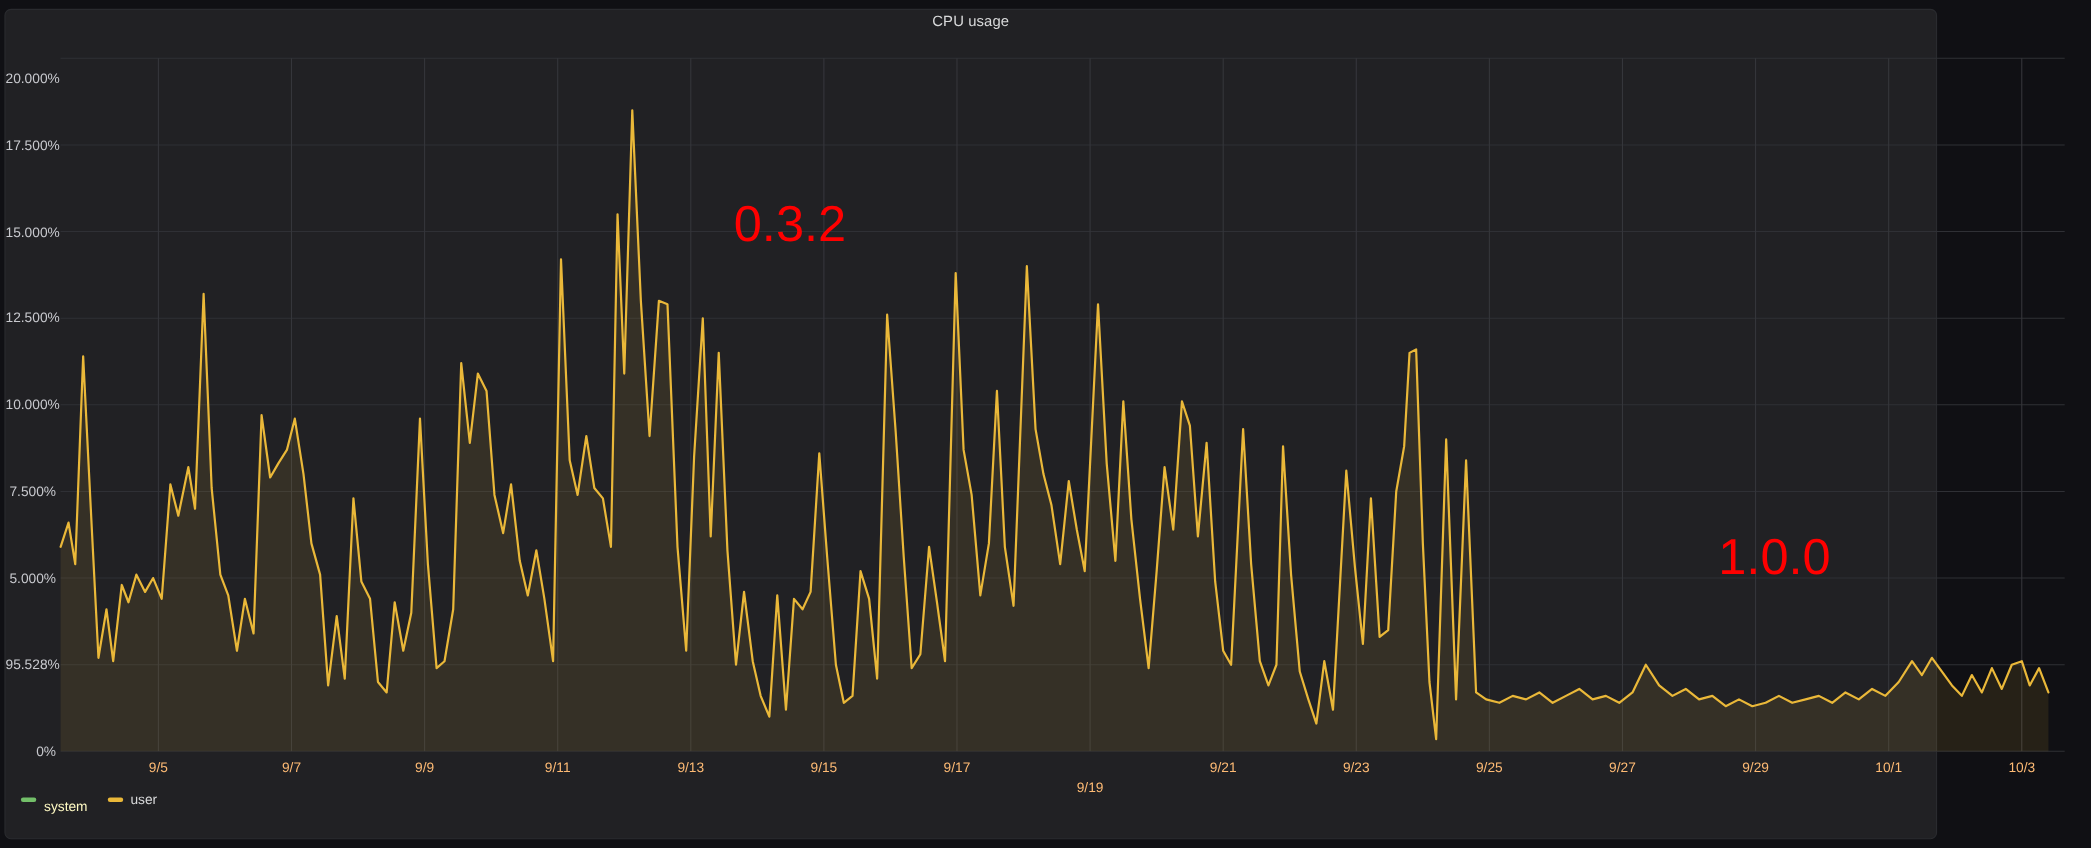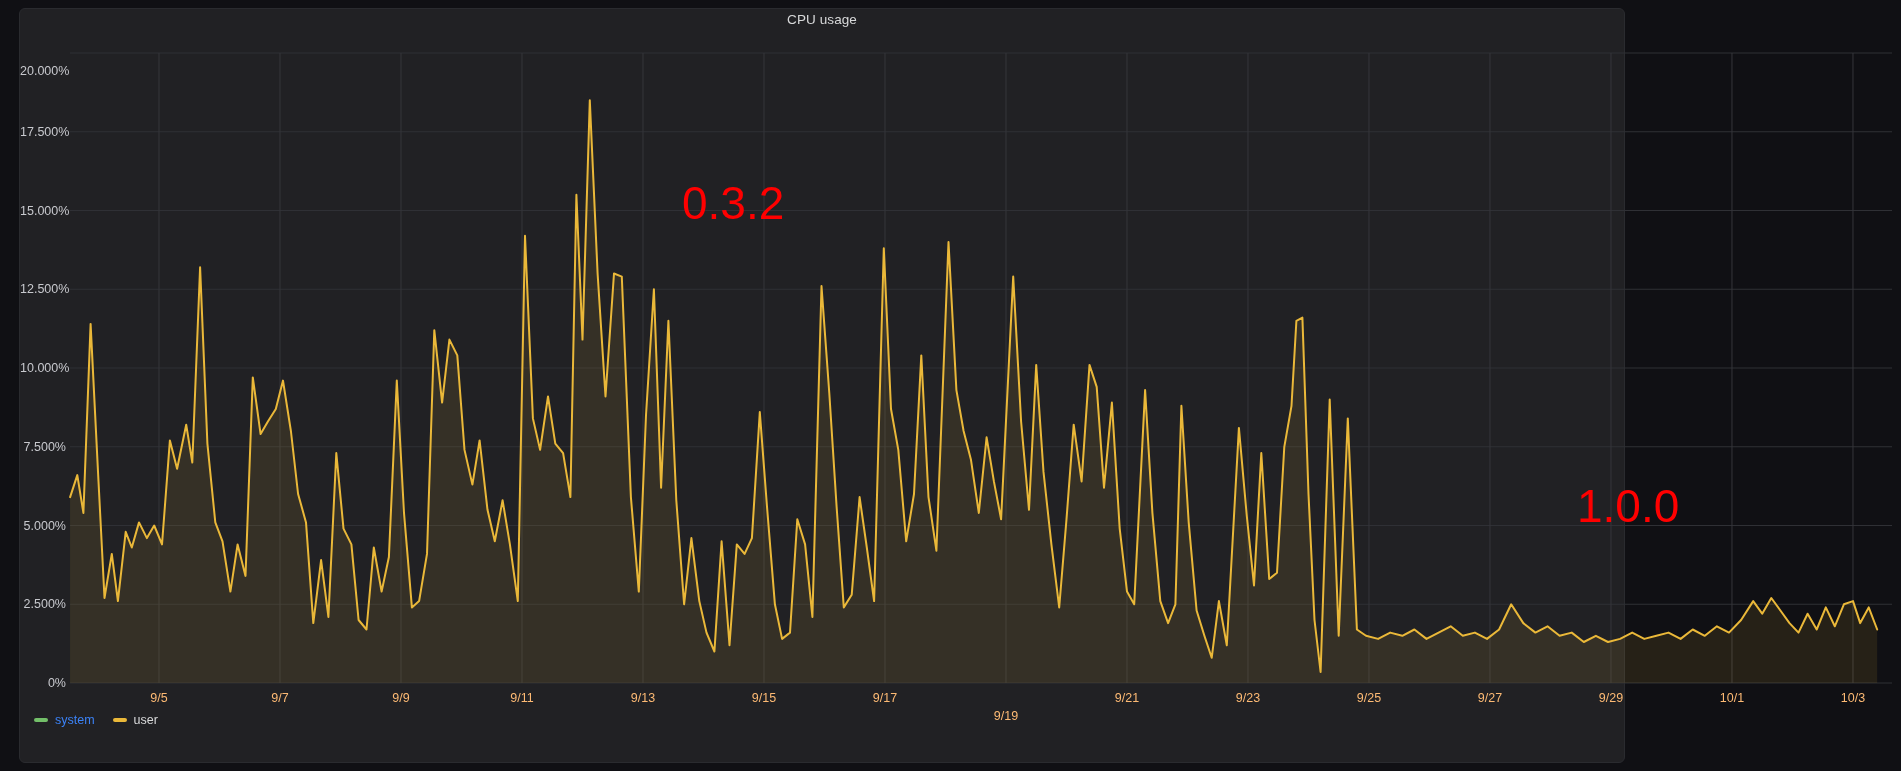--- a/index.html
+++ b/index.html
@@ -1,27 +1,27 @@
 <!DOCTYPE html>
 <html><head>
 <meta charset="utf-8">
 <style>
   html,body{margin:0;padding:0;background:#101014;width:1901px;height:771px;overflow:hidden;
     font-family:"Liberation Sans",sans-serif;}
-  .panel{position:absolute;left:19px;top:8px;width:1606px;height:755px;background:#212124;
+  .panel{position:absolute;left:4px;top:8px;width:1757px;height:755px;background:#212124;
     border:1px solid #2a2b2f;border-radius:6px;box-sizing:border-box;}
   .panel-title{position:absolute;left:0;top:3px;width:100%;text-align:center;
     font-size:13.5px;font-weight:500;color:#d8d9da;letter-spacing:.1px;cursor:pointer;}
   #chart-svg{position:absolute;left:0;top:0;}
   .ylabel{position:absolute;width:46px;text-align:right;font-size:12.5px;color:#c8c9ce;line-height:16px;}
   .xlabel{position:absolute;transform:translateX(-50%);font-size:12.5px;color:#fdba74;line-height:16px;}
   .legend{position:absolute;left:14px;top:704px;display:flex;align-items:center;gap:18px;}
   .legend-item{display:flex;align-items:center;gap:7px;cursor:pointer;font-size:12.5px;}
   .swatch{width:14px;height:4px;border-radius:2px;display:inline-block;}
-  .legend-label-dim{color:#3b82f6;}
+  .legend-label-dim{color:#fef9c3;margin-top:13px;}
   .legend-label{color:#d8d9da;}
   .anno{position:absolute;font-size:46px;color:#ff0000;line-height:1.1;font-weight:400;}
   .anno-1{left:662px;top:169px;}
   .anno-2{left:1557px;top:472px;}
 </style>
 </head>
 <body>
 
 <div class="panel">
   <div class="panel-title">CPU usage</div>
@@ -50,21 +50,21 @@
       <line x1="1469.9814716429805" x2="1469.9814716429805" y1="44" y2="674" stroke="#35363b" stroke-width="1"></line>
       <line x1="1590.9802762651084" x2="1590.9802762651084" y1="44" y2="674" stroke="#35363b" stroke-width="1"></line>
       <line x1="1711.979080887236" x2="1711.979080887236" y1="44" y2="674" stroke="#35363b" stroke-width="1"></line>
       <line x1="1832.977885509364" x2="1832.977885509364" y1="44" y2="674" stroke="#35363b" stroke-width="1"></line>
       <polygon points="50.1,674.0 50.1,488.1 57.3,466.1 63.4,503.9 70.6,314.9 78.5,472.4 84.5,589.0 91.8,544.9 97.9,592.1 105.7,522.8 111.8,538.5 119.0,513.4 126.9,529.1 134.2,516.5 142.0,535.4 149.9,431.4 157.1,459.8 166.2,415.7 172.3,453.5 180.1,258.2 187.4,434.6 195.3,513.4 202.5,532.3 210.4,582.6 217.6,535.4 225.5,566.9 232.8,368.4 240.6,425.1 247.9,412.5 255.8,400.0 263.0,371.6 270.9,422.0 278.1,485.0 286.0,513.4 293.3,614.1 301.1,551.1 308.4,607.9 316.3,444.1 323.5,519.6 331.4,535.4 338.6,611.0 346.5,620.5 353.8,538.5 361.6,582.6 368.9,548.0 376.8,371.6 384.0,503.9 391.9,598.4 399.1,592.1 407.0,544.9 414.3,321.2 422.1,393.6 429.4,330.6 437.3,346.4 444.5,440.9 452.4,475.6 459.6,431.4 467.5,500.8 474.8,532.3 482.6,491.3 489.9,535.4 497.8,592.1 505.0,226.7 512.9,409.4 520.1,440.9 528.0,387.4 535.3,434.6 543.1,444.1 550.4,488.1 556.4,185.8 562.5,330.6 569.8,91.3 577.6,264.5 585.5,387.4 594.0,264.5 601.8,267.6 610.9,488.1 618.8,582.6 626.0,406.3 633.9,280.3 641.1,478.7 648.4,311.8 656.3,491.3 664.1,595.3 671.4,529.1 679.3,592.1 686.5,623.6 694.4,642.5 701.6,532.3 709.5,636.2 716.8,535.4 724.6,544.9 731.9,529.1 739.8,403.1 747.0,497.6 754.9,595.3 762.1,629.9 770.0,623.6 777.3,510.2 785.1,535.4 792.4,607.9 801.5,277.1 809.3,384.2 816.6,497.6 823.8,598.4 831.7,585.8 839.6,488.1 846.8,538.5 854.1,592.1 863.8,239.3 871.0,400.0 878.3,440.9 886.2,532.3 894.0,485.0 901.3,346.4 908.5,488.1 916.4,541.7 928.5,233.0 936.4,381.1 943.6,422.0 950.9,450.4 958.8,503.9 966.6,428.3 973.9,472.4 981.1,510.2 993.2,267.6 1001.1,412.5 1009.0,500.8 1016.2,355.9 1023.5,462.9 1031.4,535.4 1039.2,598.4 1046.5,510.2 1053.7,415.7 1061.6,472.4 1069.5,355.9 1076.7,377.9 1084.0,478.7 1091.9,393.6 1099.7,519.6 1107.0,582.6 1114.2,595.3 1125.1,381.1 1132.4,503.9 1140.3,592.1 1148.1,614.1 1155.4,595.3 1161.4,396.8 1168.7,513.4 1176.6,601.5 1184.4,626.8 1191.7,648.8 1198.9,592.1 1206.8,636.2 1218.9,418.9 1226.8,507.0 1234.0,576.4 1241.3,444.1 1249.2,570.0 1257.0,563.8 1264.3,437.8 1271.5,396.8 1276.4,311.8 1282.4,308.6 1288.5,485.0 1294.5,611.0 1300.6,663.0 1309.7,390.5 1318.7,626.8 1327.8,409.4 1336.9,620.5 1346.0,626.8 1358.1,629.9 1370.2,623.6 1382.3,626.8 1394.4,620.5 1406.5,629.9 1418.6,623.6 1430.7,617.3 1442.8,626.8 1454.9,623.6 1467.0,629.9 1479.1,620.5 1491.2,595.3 1503.3,614.1 1515.4,623.6 1527.5,617.3 1539.6,626.8 1551.7,623.6 1563.8,633.0 1575.9,626.8 1588.0,633.0 1600.1,629.9 1612.2,623.6 1624.3,629.9 1636.4,626.8 1648.5,623.6 1660.6,629.9 1672.7,620.5 1684.8,626.8 1696.9,617.3 1709.0,623.6 1721.1,611.0 1733.2,592.1 1742.2,604.7 1751.3,589.0 1760.4,601.5 1769.5,614.1 1778.5,623.6 1787.6,604.7 1796.7,620.5 1805.8,598.4 1814.8,617.3 1823.9,595.3 1833.0,592.1 1840.2,614.1 1848.7,598.4 1857.2,620.5 1857.2,674.0" fill="#eab839" fill-opacity="0.1"></polygon>
       <polyline points="50.1,488.1 57.3,466.1 63.4,503.9 70.6,314.9 78.5,472.4 84.5,589.0 91.8,544.9 97.9,592.1 105.7,522.8 111.8,538.5 119.0,513.4 126.9,529.1 134.2,516.5 142.0,535.4 149.9,431.4 157.1,459.8 166.2,415.7 172.3,453.5 180.1,258.2 187.4,434.6 195.3,513.4 202.5,532.3 210.4,582.6 217.6,535.4 225.5,566.9 232.8,368.4 240.6,425.1 247.9,412.5 255.8,400.0 263.0,371.6 270.9,422.0 278.1,485.0 286.0,513.4 293.3,614.1 301.1,551.1 308.4,607.9 316.3,444.1 323.5,519.6 331.4,535.4 338.6,611.0 346.5,620.5 353.8,538.5 361.6,582.6 368.9,548.0 376.8,371.6 384.0,503.9 391.9,598.4 399.1,592.1 407.0,544.9 414.3,321.2 422.1,393.6 429.4,330.6 437.3,346.4 444.5,440.9 452.4,475.6 459.6,431.4 467.5,500.8 474.8,532.3 482.6,491.3 489.9,535.4 497.8,592.1 505.0,226.7 512.9,409.4 520.1,440.9 528.0,387.4 535.3,434.6 543.1,444.1 550.4,488.1 556.4,185.8 562.5,330.6 569.8,91.3 577.6,264.5 585.5,387.4 594.0,264.5 601.8,267.6 610.9,488.1 618.8,582.6 626.0,406.3 633.9,280.3 641.1,478.7 648.4,311.8 656.3,491.3 664.1,595.3 671.4,529.1 679.3,592.1 686.5,623.6 694.4,642.5 701.6,532.3 709.5,636.2 716.8,535.4 724.6,544.9 731.9,529.1 739.8,403.1 747.0,497.6 754.9,595.3 762.1,629.9 770.0,623.6 777.3,510.2 785.1,535.4 792.4,607.9 801.5,277.1 809.3,384.2 816.6,497.6 823.8,598.4 831.7,585.8 839.6,488.1 846.8,538.5 854.1,592.1 863.8,239.3 871.0,400.0 878.3,440.9 886.2,532.3 894.0,485.0 901.3,346.4 908.5,488.1 916.4,541.7 928.5,233.0 936.4,381.1 943.6,422.0 950.9,450.4 958.8,503.9 966.6,428.3 973.9,472.4 981.1,510.2 993.2,267.6 1001.1,412.5 1009.0,500.8 1016.2,355.9 1023.5,462.9 1031.4,535.4 1039.2,598.4 1046.5,510.2 1053.7,415.7 1061.6,472.4 1069.5,355.9 1076.7,377.9 1084.0,478.7 1091.9,393.6 1099.7,519.6 1107.0,582.6 1114.2,595.3 1125.1,381.1 1132.4,503.9 1140.3,592.1 1148.1,614.1 1155.4,595.3 1161.4,396.8 1168.7,513.4 1176.6,601.5 1184.4,626.8 1191.7,648.8 1198.9,592.1 1206.8,636.2 1218.9,418.9 1226.8,507.0 1234.0,576.4 1241.3,444.1 1249.2,570.0 1257.0,563.8 1264.3,437.8 1271.5,396.8 1276.4,311.8 1282.4,308.6 1288.5,485.0 1294.5,611.0 1300.6,663.0 1309.7,390.5 1318.7,626.8 1327.8,409.4 1336.9,620.5 1346.0,626.8 1358.1,629.9 1370.2,623.6 1382.3,626.8 1394.4,620.5 1406.5,629.9 1418.6,623.6 1430.7,617.3 1442.8,626.8 1454.9,623.6 1467.0,629.9 1479.1,620.5 1491.2,595.3 1503.3,614.1 1515.4,623.6 1527.5,617.3 1539.6,626.8 1551.7,623.6 1563.8,633.0 1575.9,626.8 1588.0,633.0 1600.1,629.9 1612.2,623.6 1624.3,629.9 1636.4,626.8 1648.5,623.6 1660.6,629.9 1672.7,620.5 1684.8,626.8 1696.9,617.3 1709.0,623.6 1721.1,611.0 1733.2,592.1 1742.2,604.7 1751.3,589.0 1760.4,601.5 1769.5,614.1 1778.5,623.6 1787.6,604.7 1796.7,620.5 1805.8,598.4 1814.8,617.3 1823.9,595.3 1833.0,592.1 1840.2,614.1 1848.7,598.4 1857.2,620.5" fill="none" stroke="#eab839" stroke-width="2" stroke-linejoin="round" stroke-linecap="round"></polyline>
     </svg>
 
   <div id="y-axis">
       <div class="ylabel" style="left: 0px; top: 666px;">0%</div>
-      <div class="ylabel" style="left: 0px; top: 587.25px;">2.500%</div>
+      <div class="ylabel" style="left: 0px; top: 587.25px;">95.528%</div>
       <div class="ylabel" style="left: 0px; top: 508.5px;">5.000%</div>
       <div class="ylabel" style="left: 0px; top: 429.75px;">7.500%</div>
       <div class="ylabel" style="left: 0px; top: 351px;">10.000%</div>
       <div class="ylabel" style="left: 0px; top: 272.25px;">12.500%</div>
       <div class="ylabel" style="left: 0px; top: 193.5px;">15.000%</div>
       <div class="ylabel" style="left: 0px; top: 114.75px;">17.500%</div>
       <div class="ylabel" style="left: 0px; top: 36px; margin-top: 18px;">20.000%</div>
     </div>
   <div id="x-axis">
       <div class="xlabel" style="left: 138.995px; top: 681px;">9/5</div>

